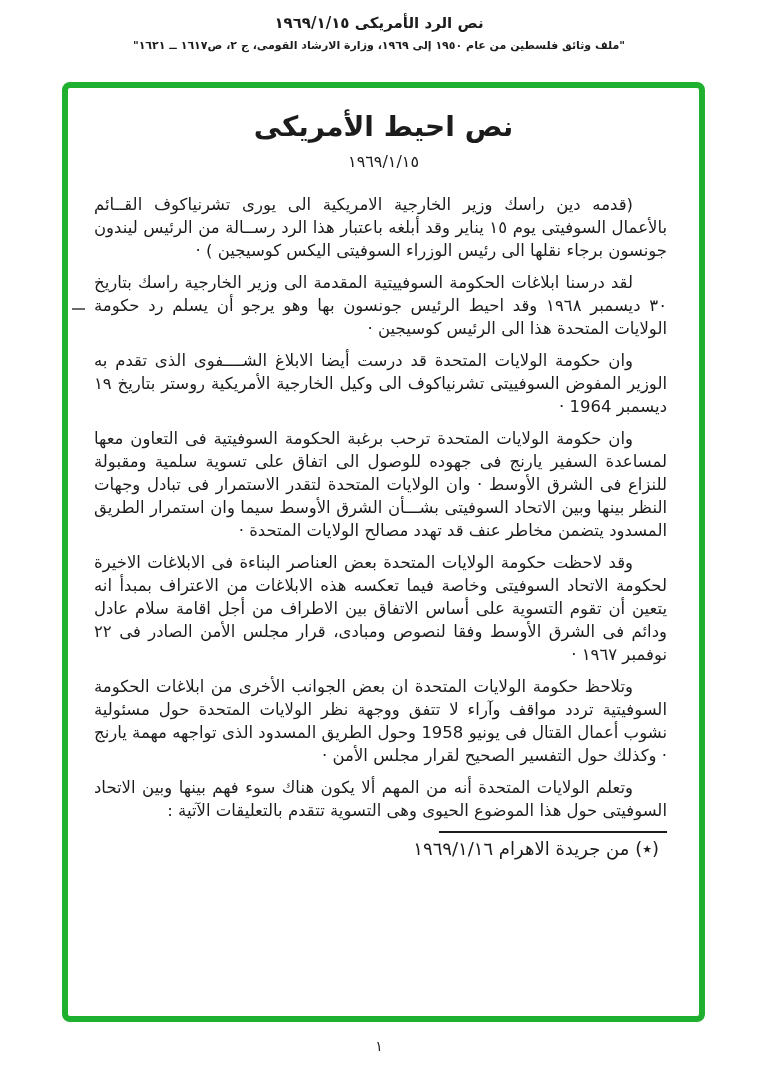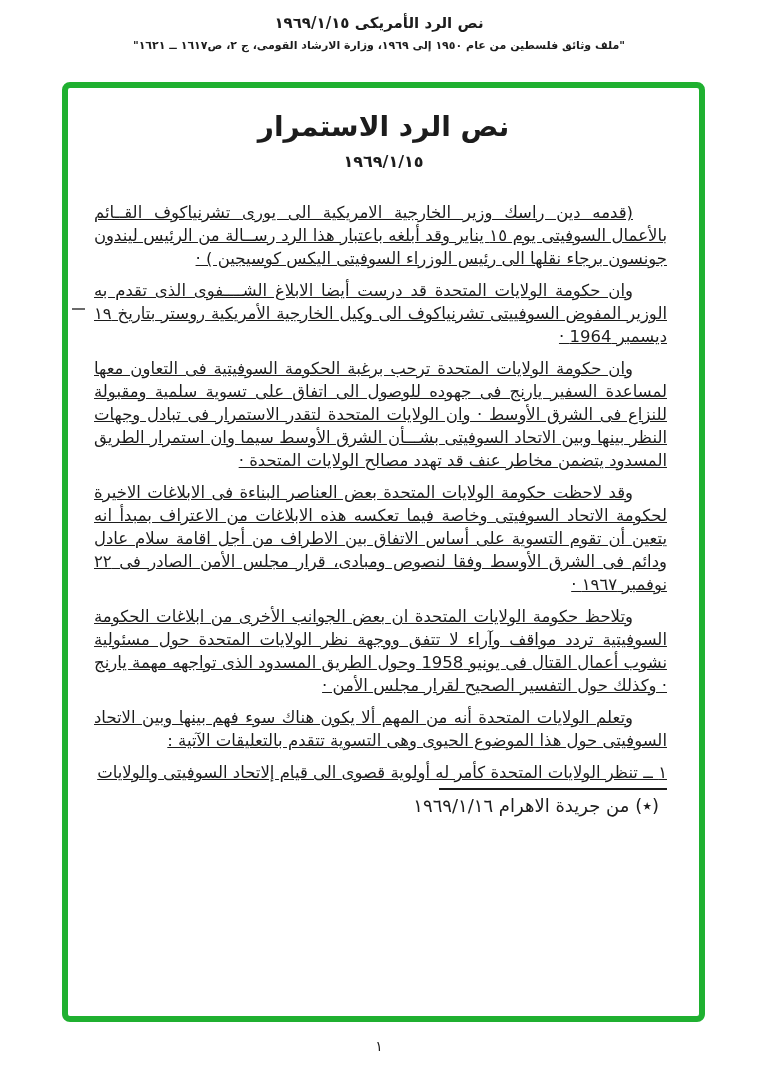--- a/index.html
+++ b/index.html
@@ -30,32 +30,32 @@
   }
 
   .doc-title {
     margin-top: 22px;
     text-align: center; direction: rtl;
     font-size: 28px; font-weight: bold;
   }
   .doc-date {
     margin-top: 9px;
     text-align: center;
-    font-size: 16px; font-weight: bold;
+    font-size: 16px; font-weight: normal;
     letter-spacing: 1px;
   }
 
   .doc-body {
     direction: rtl;
     text-align: justify;
     padding: 22px 32px 0 26px;
     font-size: 16.5px;
     line-height: 23px;
   }
-  .doc-body p { margin: 8px 0 9px 0; text-indent: 34px; text-decoration: underline; }
+  .doc-body p { margin: 0 0 9px 0; text-indent: 34px; }
   .doc-body p.numbered { text-indent: 0; margin-bottom: 4px; }
 
   .footnote { direction: rtl; margin-top: 2px; }
   .footnote .rule {
     width: 228px; height: 0;
     border-top: 2px solid #1c1c1c;
     margin-bottom: 4px;
   }
   .footnote .txt { font-size: 18px; text-indent: 8px; }
 
@@ -72,31 +72,31 @@
 </style>
 </head>
 <body style="color: rgb(28, 28, 28);">
 
 <div class="page-header">
   <div class="t1">نص الرد الأمريكى ١٩٦٩/١/١٥</div>
   <div class="t2">"ملف وثائق فلسطين من عام ١٩٥٠ إلى ١٩٦٩، وزارة الارشاد القومى، ج ٢، ص١٦١٧ ــ ١٦٢١"</div>
 </div>
 
 <div class="doc-frame" style="border-color: rgb(31, 176, 48);">
-  <div class="doc-title">نص الرد الاستمرار</div>
+  <div class="doc-title">نص احيط الأمريكى</div>
   <div class="doc-date">١٩٦٩/١/١٥</div>
 
   <div class="doc-body">
     <p>(قدمه دين راسك وزير الخارجية الامريكية الى يورى تشرنياكوف القــائم بالأعمال السوفيتى يوم ١٥ يناير وقد أبلغه باعتبار هذا الرد رســالة من الرئيس ليندون جونسون برجاء نقلها الى رئيس الوزراء السوفيتى اليكس كوسيجين ) ·</p>
+    <p>لقد درسنا ابلاغات الحكومة السوفييتية المقدمة الى وزير الخارجية راسك بتاريخ ٣٠ ديسمبر ١٩٦٨ وقد احيط الرئيس جونسون بها وهو يرجو أن يسلم رد حكومة الولايات المتحدة هذا الى الرئيس كوسيجين ·</p>
     <p>وان حكومة الولايات المتحدة قد درست أيضا الابلاغ الشــــفوى الذى تقدم به الوزير المفوض السوفييتى تشرنياكوف الى وكيل الخارجية الأمريكية روستر بتاريخ ١٩ ديسمبر 1964 ·</p>
     <p>وان حكومة الولايات المتحدة ترحب برغبة الحكومة السوفيتية فى التعاون معها لمساعدة السفير يارنج فى جهوده للوصول الى اتفاق على تسوية سلمية ومقبولة للنزاع فى الشرق الأوسط · وان الولايات المتحدة لتقدر الاستمرار فى تبادل وجهات النظر بينها وبين الاتحاد السوفيتى بشـــأن الشرق الأوسط سيما وان استمرار الطريق المسدود يتضمن مخاطر عنف قد تهدد مصالح الولايات المتحدة ·</p>
     <p>وقد لاحظت حكومة الولايات المتحدة بعض العناصر البناءة فى الابلاغات الاخيرة لحكومة الاتحاد السوفيتى وخاصة فيما تعكسه هذه الابلاغات من الاعتراف بمبدأ انه يتعين أن تقوم التسوية على أساس الاتفاق بين الاطراف من أجل اقامة سلام عادل ودائم فى الشرق الأوسط وفقا لنصوص ومبادى، قرار مجلس الأمن الصادر فى ٢٢ نوفمبر ١٩٦٧ ·</p>
     <p>وتلاحظ حكومة الولايات المتحدة ان بعض الجوانب الأخرى من ابلاغات الحكومة السوفيتية تردد مواقف وآراء لا تتفق ووجهة نظر الولايات المتحدة حول مسئولية نشوب أعمال القتال فى يونيو 1958 وحول الطريق المسدود الذى تواجهه مهمة يارنج · وكذلك حول التفسير الصحيح لقرار مجلس الأمن ·</p>
     <p>وتعلم الولايات المتحدة أنه من المهم ألا يكون هناك سوء فهم بينها وبين الاتحاد السوفيتى حول هذا الموضوع الحيوى وهى التسوية تتقدم بالتعليقات الآتية :</p>
-    <p class="numbered">١ ــ تنظر الولايات المتحدة كأمر له أولوية قصوى الى قيام إلاتحاد السوفيتى والولايات</p>
 
     <div class="footnote">
       <div class="rule"></div>
       <div class="txt">(٭) من جريدة الاهرام ١٩٦٩/١/١٦</div>
     </div>
   </div>
 </div>
 
 <div class="stray-mark"></div>
 

